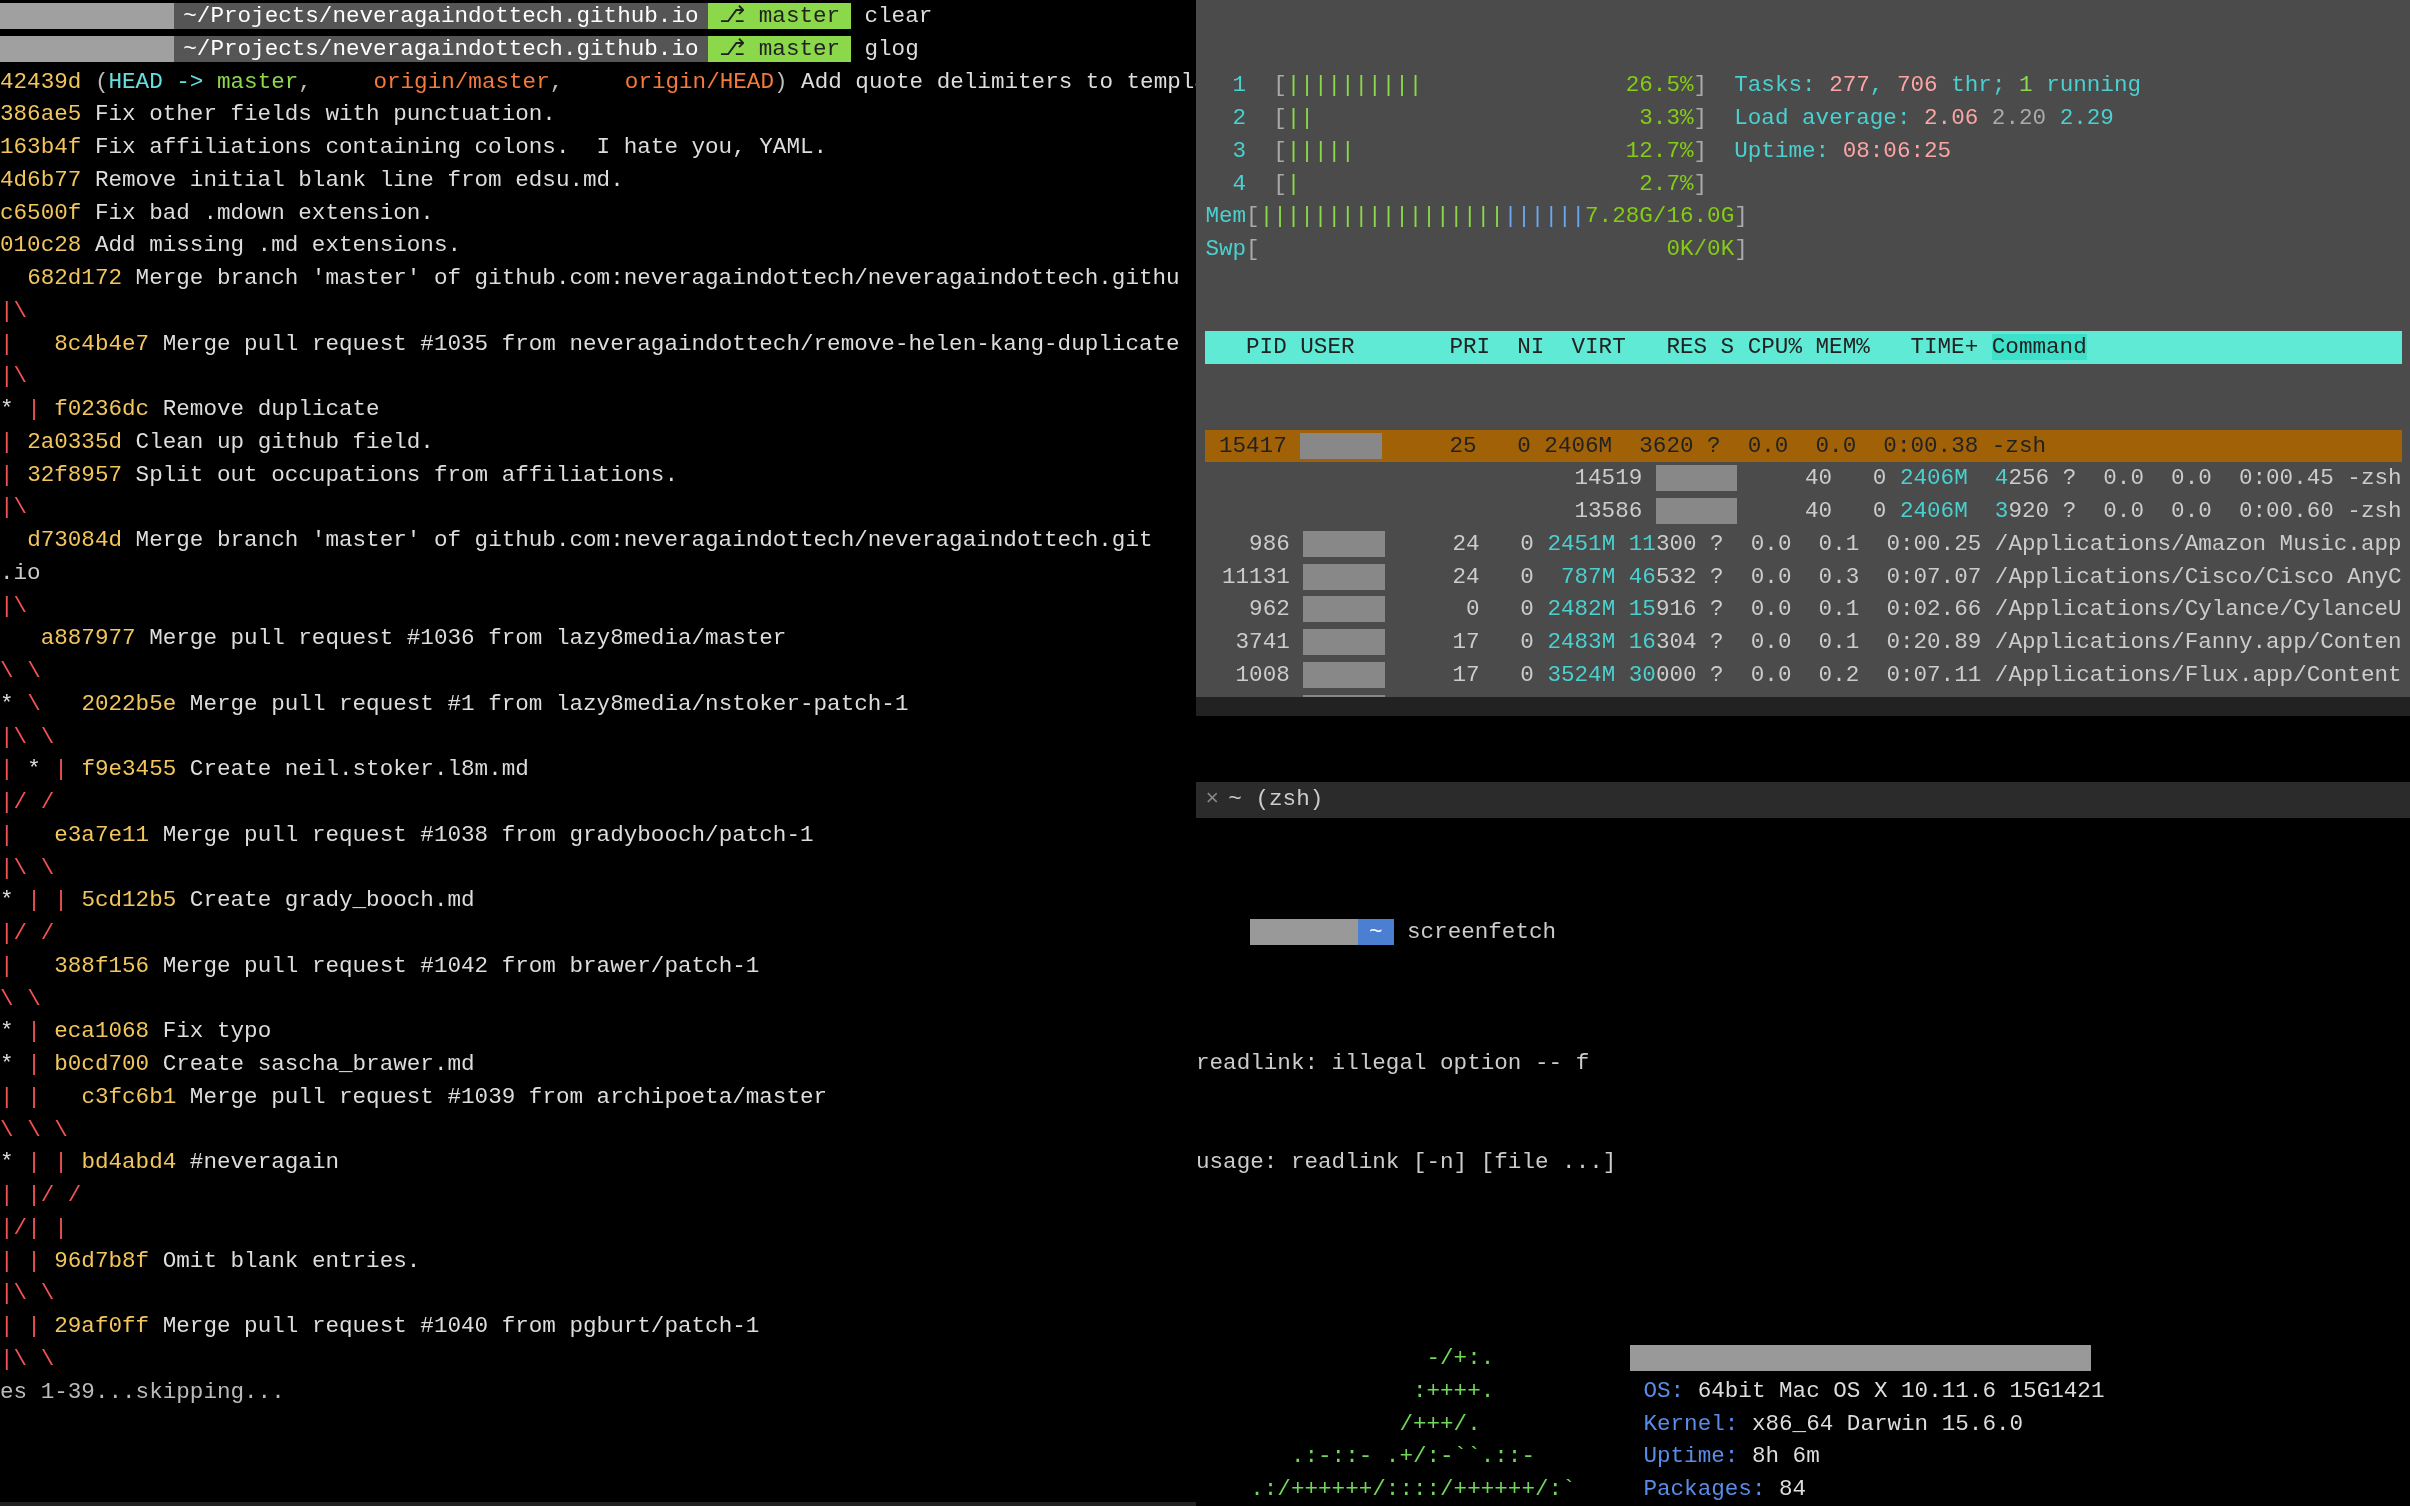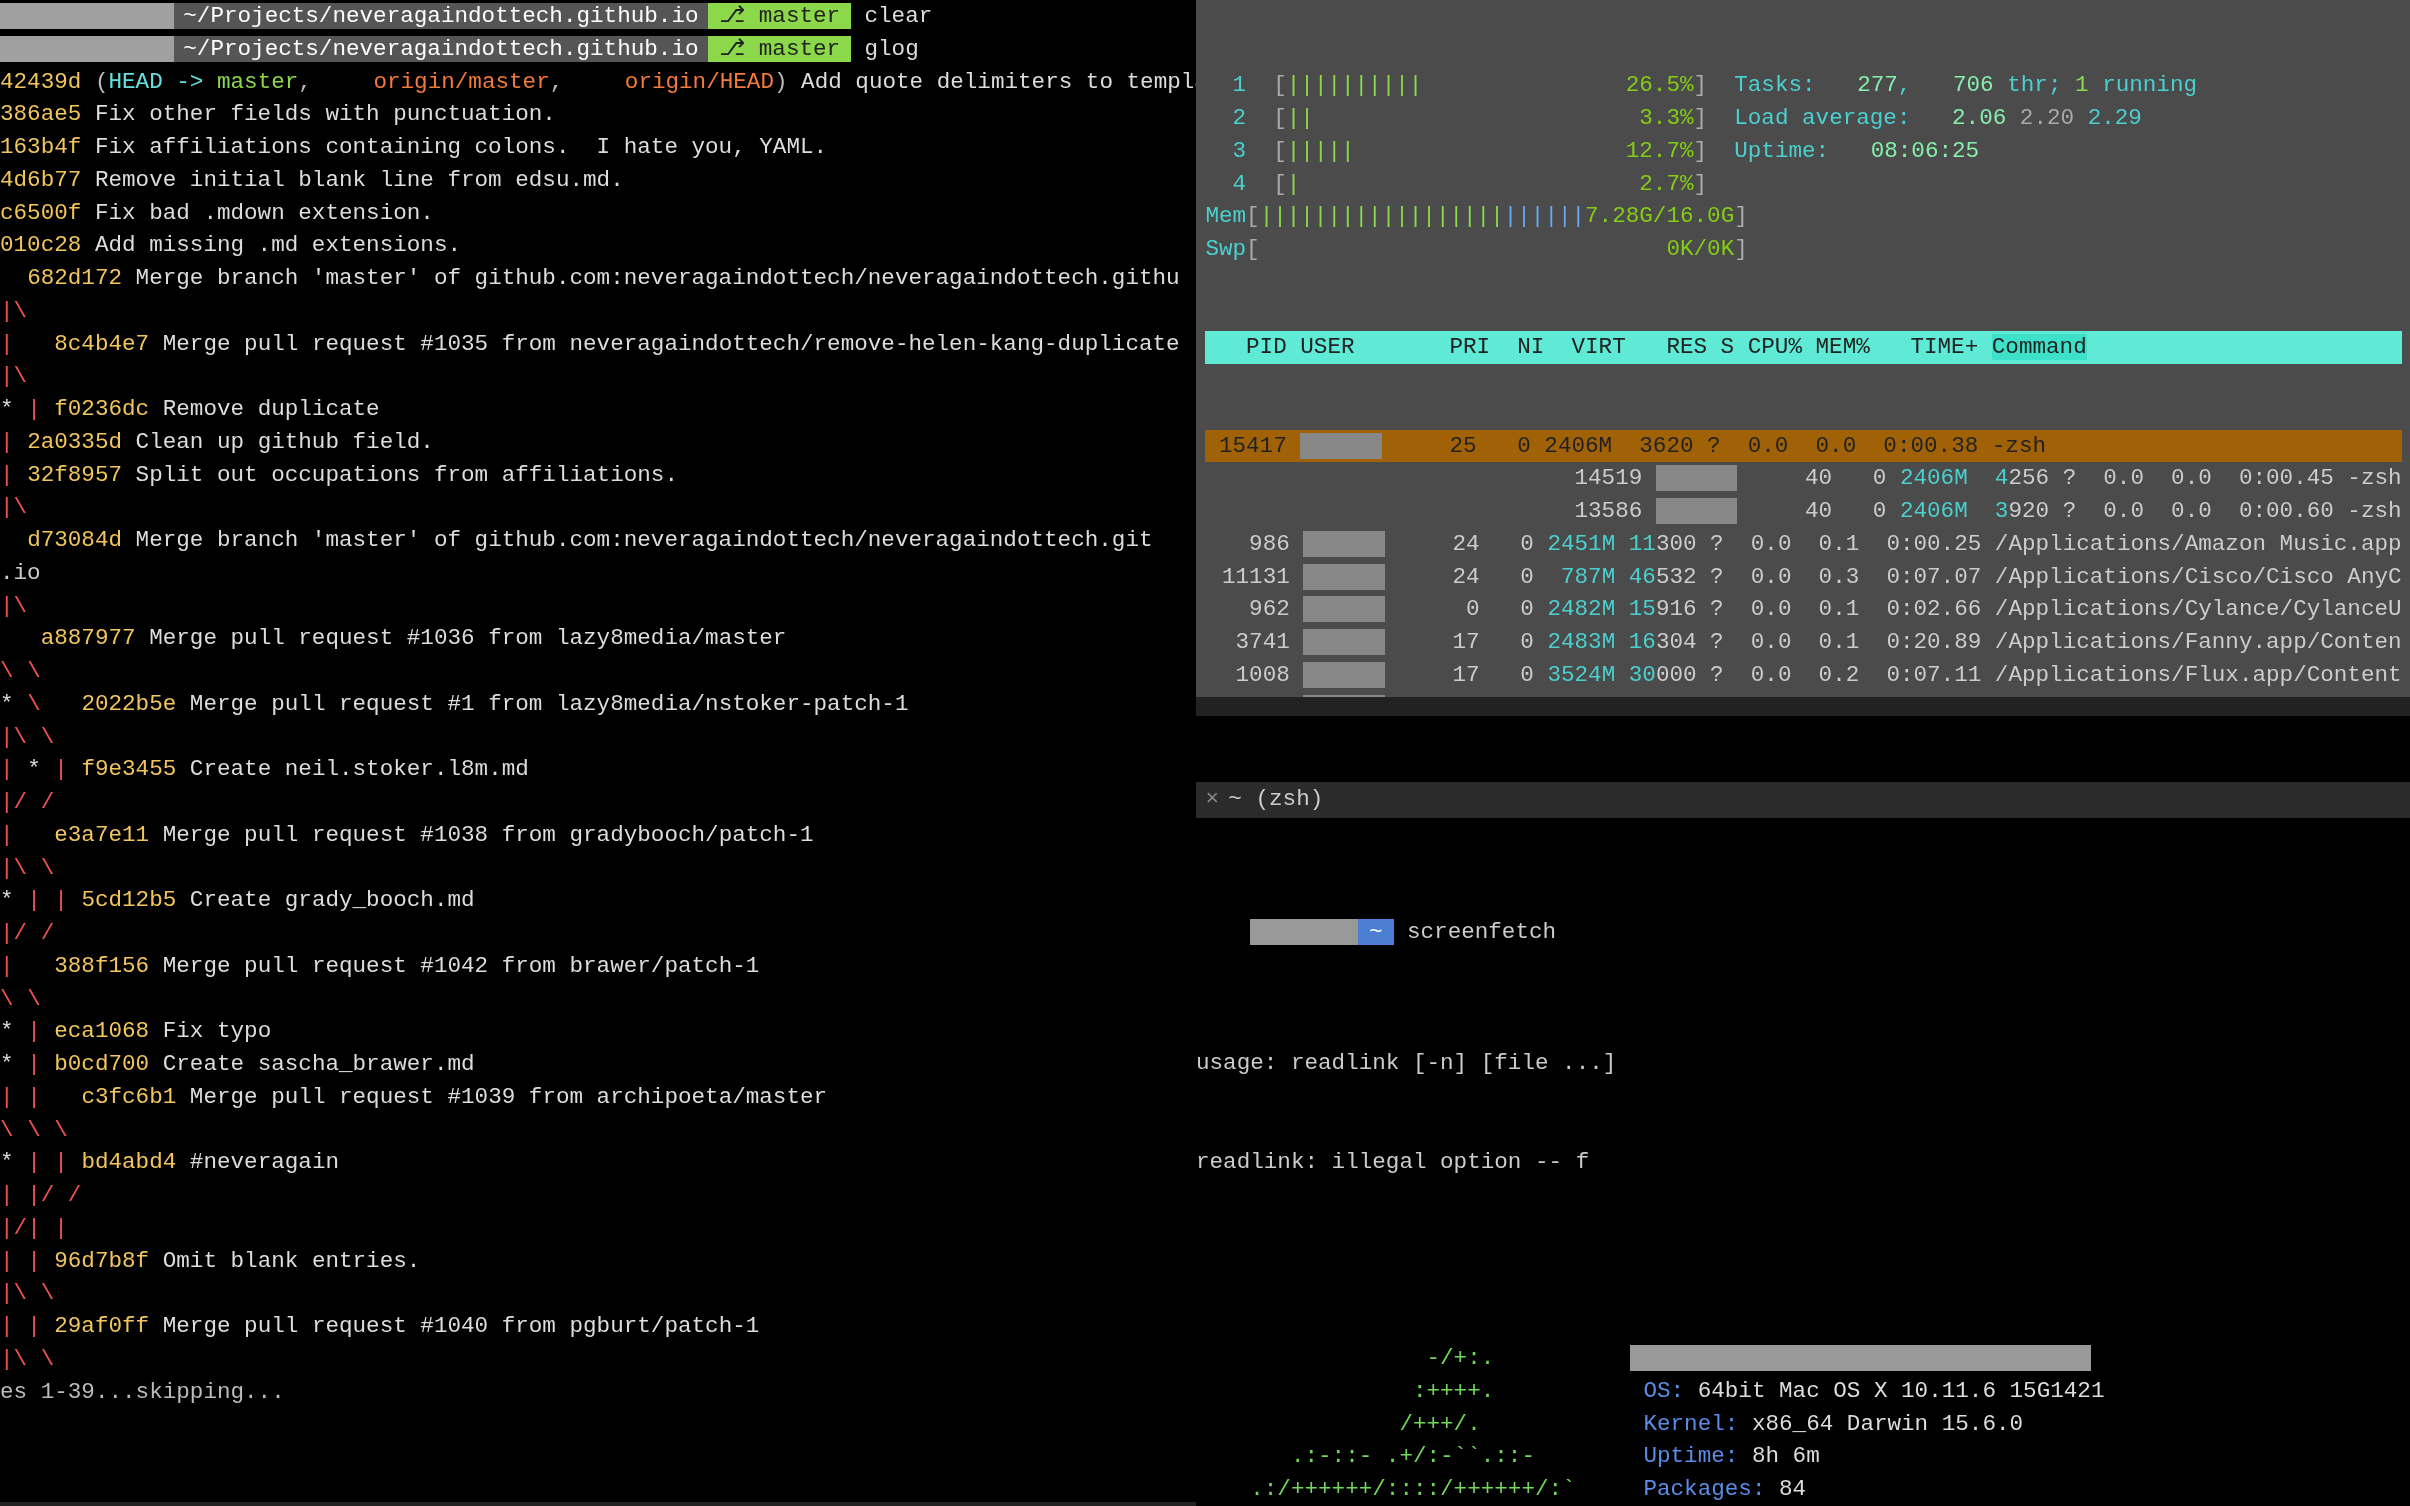--- a/index.html
+++ b/index.html
@@ -44,21 +44,21 @@
     padding:3.8px 9.4px;
     white-space:pre;
   }
   .cpu-num { color:#4bd0d0; }
   .bar-green { color:#8bd94a; }
   .bar-blue { color:#6aa9f0; }
   .bar-brk { color:#aaa; }
   .bar-dim { color:#84cc16; }
   .htop-dim { color:#aaa; }
   .htop-label { color:#4bd0d0; }
-  .htop-white { color:#86efac;margin-left:28px; }
+  .htop-white { color:#fca5a5; }
   .header-row {
     background:#5eead4; color:#222; display:block;
   }
   .header-cmd { background:#3de0c8; }
   .proc-row-sel { background:#a16207; color:#222; display:block;}
   .proc-row { display:block;text-align:right; }
   .col-cyan { color:#4bd0d0; }
 
   
   #sf {
@@ -139,20 +139,20 @@
   <span class="header-row" id="htop-header">   PID USER       PRI  NI  VIRT   RES S CPU% MEM%   TIME+ <span class="header-cmd">Command</span>                                        </span>
   <div id="htop-procs"><span class="proc-row-sel"> 15417 <span class="" style="background:#888">      </span>     25   0 2406M  3620 ?  0.0  0.0  0:00.38 -zsh</span><span class="proc-row"> 14519 <span class="redact" style="background:#888">      </span>     40   0 <span class="col-cyan">2406M</span>  <span class="col-cyan">4</span>256 ?  0.0  0.0  0:00.45 -zsh</span><span class="proc-row"> 13586 <span class="redact" style="background:#888">      </span>     40   0 <span class="col-cyan">2406M</span>  <span class="col-cyan">3</span>920 ?  0.0  0.0  0:00.60 -zsh</span><span class="proc-row">   986 <span class="redact" style="background:#888">      </span>     24   0 <span class="col-cyan">2451M</span> <span class="col-cyan">11</span>300 ?  0.0  0.1  0:00.25 /Applications/Amazon Music.app</span><span class="proc-row"> 11131 <span class="redact" style="background:#888">      </span>     24   0  <span class="col-cyan">787M</span> <span class="col-cyan">46</span>532 ?  0.0  0.3  0:07.07 /Applications/Cisco/Cisco AnyC</span><span class="proc-row">   962 <span class="redact" style="background:#888">      </span>      0   0 <span class="col-cyan">2482M</span> <span class="col-cyan">15</span>916 ?  0.0  0.1  0:02.66 /Applications/Cylance/CylanceU</span><span class="proc-row">  3741 <span class="redact" style="background:#888">      </span>     17   0 <span class="col-cyan">2483M</span> <span class="col-cyan">16</span>304 ?  0.0  0.1  0:20.89 /Applications/Fanny.app/Conten</span><span class="proc-row">  1008 <span class="redact" style="background:#888">      </span>     17   0 <span class="col-cyan">3524M</span> <span class="col-cyan">30</span>000 ?  0.0  0.2  0:07.11 /Applications/Flux.app/Content</span><span class="proc-row">  1113 <span class="redact" style="background:#888">      </span>     17   0 <span class="col-cyan">3266M</span>  <span class="col-cyan">263M</span> ?  0.0  1.6  3:34.40 /Applications/Google Chrome.ap</span></div>
   
 </div>
 
 <div id="sf" class="pane">
   <span class="sf-title"><span class="sf-close">×</span><span>~ (zsh)</span></span>
   <div>
     <span class="sf-prompt-user">&nbsp;</span><span class="sf-prompt-path">~</span><span class="sf-cmd">screenfetch</span>
   </div>
+  <div class="sf-line">readlink: illegal option -- f</div>
   <div class="sf-line">usage: readlink [-n] [file ...]</div>
-  <div class="sf-line">readlink: illegal option -- f</div>
   <div class="sf-line">&nbsp;</div>
   <div id="sf-body"><div class="logo"><span class="lg-g">                 -/+:.          </span><span class="redact">                                  </span></div><div class="logo"><span class="lg-g">                :++++.          </span> <span class="info-key">OS:</span> <span class="info-val">64bit Mac OS X 10.11.6 15G1421</span></div><div class="logo"><span class="lg-g">               /+++/.           </span> <span class="info-key">Kernel:</span> <span class="info-val">x86_64 Darwin 15.6.0</span></div><div class="logo"><span class="lg-g">       .:-::- .+/:-``.::-       </span> <span class="info-key">Uptime:</span> <span class="info-val">8h 6m</span></div><div class="logo"><span class="lg-g">    .:/++++++/::::/++++++/:`    </span> <span class="info-key">Packages:</span> <span class="info-val">84</span></div><div class="logo">  </div></div>
   
   
 </div>
 
 
 </body></html>

